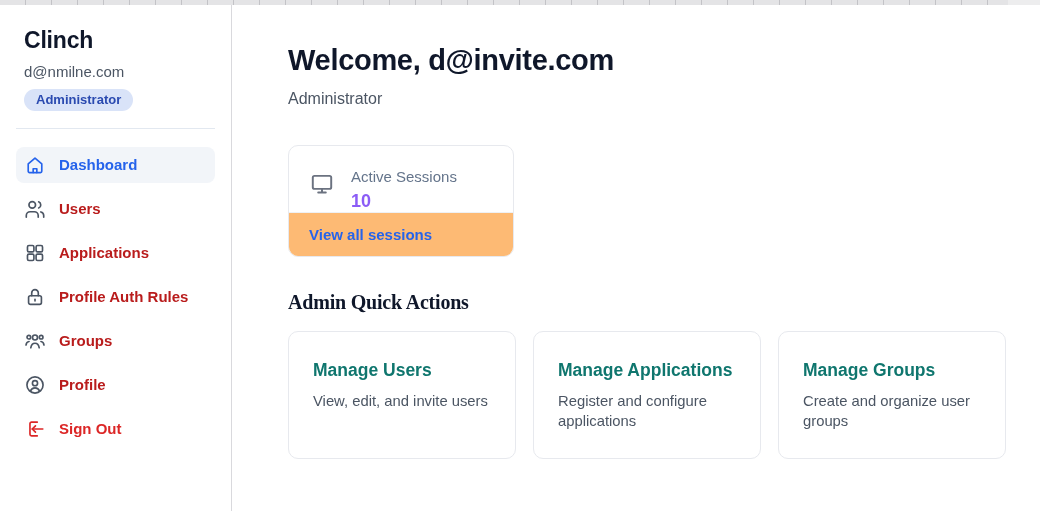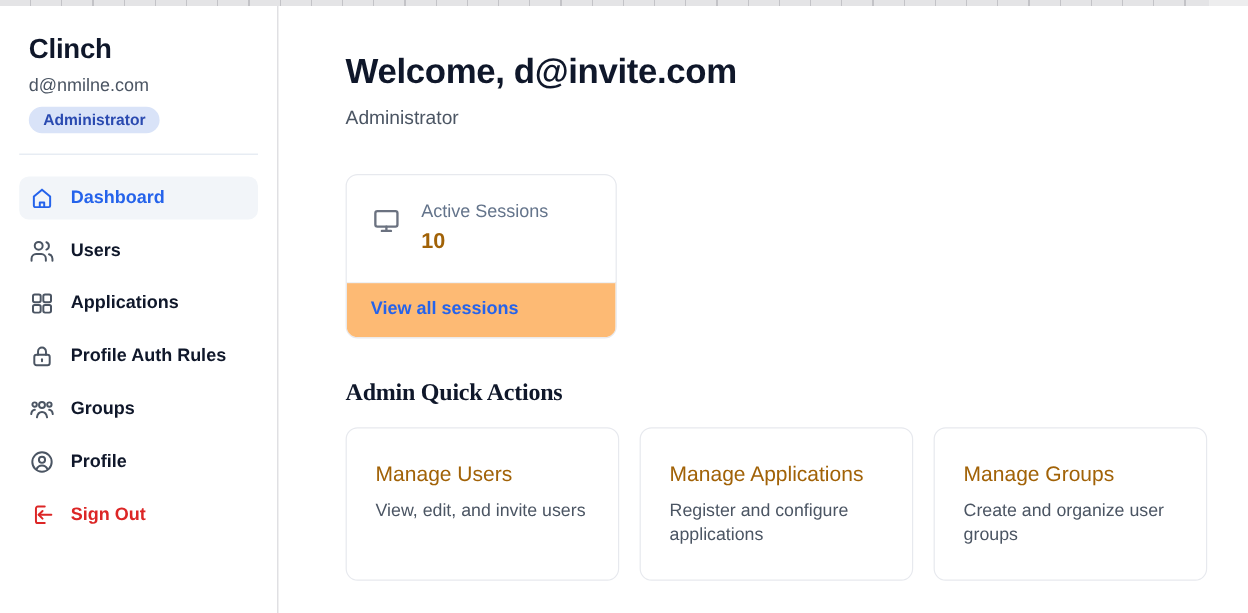--- a/index.html
+++ b/index.html
@@ -42,50 +42,50 @@
     padding: 3px 12px 4px; border-radius: 12px; line-height: 15px;
   }
   .sidebar-divider {
     border: none; border-top: 1px solid #e2e8f0;
     margin: 17px 0 18px 0;
   }
   .nav-item {
     display: flex; align-items: center; gap: 13px;
     height: 36px; padding: 0 8px; margin-bottom: 8px;
     border-radius: 8px; cursor: pointer; text-decoration: none;
-    color: #0f172a;
+    color: #b91c1c;
   }
   .nav-item .nav-icon { width: 22px; height: 22px; color: #4b5563; flex: 0 0 22px; }
   .nav-item .nav-icon svg { width: 22px; height: 22px; display: block; }
   .nav-label { font-size: 15px; font-weight: 600; line-height: 18px; }
   .nav-item.active { background: #f2f5f9; color: #2563eb; }
   .nav-item.active .nav-icon { color: #2563eb; }
   .nav-item.danger { color: #dc2626; margin-top: 0; }
   .nav-item.danger .nav-icon { color: #dc2626; }
   
   .main { position: absolute; left: 288px; top: 5px; right: 0; bottom: 0; }
   .page-title {
     margin-top: 38px;
     font-size: 29px; font-weight: 700; color: #0f172a;
     letter-spacing: -0.3px; line-height: 34px;
   }
   .page-subtitle { margin-top: 12px; font-size: 16px; color: #4b5563; line-height: 19px; }
   .stats-row { margin-top: 37px; display: flex; gap: 22px; }
   .stat-card {
-    width: 226px; height: 137px;
+    width: 226px; height: 112px;
     border: 1px solid #e7e9ee; border-radius: 10px;
     background: #ffffff; overflow: hidden;
     display: flex; flex-direction: column;
   }
   .stat-body { display: flex; gap: 16px; padding: 22px 20px 0 20px; align-items: flex-start; }
   .stat-icon { width: 26px; height: 26px; color: #6b7280; margin-top: 3px; flex: 0 0 26px; }
   .stat-icon svg { width: 26px; height: 26px; display: block; }
   .stat-card.success .stat-icon { color: #16a34a; }
   .stat-title { font-size: 15px; color: #64748b; line-height: 18px; white-space: nowrap; }
-  .stat-value { margin-top: 5px; font-size: 18px; font-weight: 700; color: #a16207; line-height: 21px; }
+  .stat-value { margin-top: 5px; font-size: 18px; font-weight: 700; color: #8b5cf6; line-height: 21px; }
   .stat-card.success .stat-value { color: #16a34a; }
   .stat-footer {
     margin-top: auto;
     background: #fdba74; border-top: 1px solid #eef1f4;
     padding: 13px 20px 14px 20px;
   }
   .stat-link {
     font-size: 15px; font-weight: 600; color: #2563eb;
     text-decoration: none; cursor: pointer; line-height: 18px;
   }
@@ -94,21 +94,21 @@
     font-size: 20px; font-weight: 700; color: #0f172a;
     letter-spacing: -0.2px; line-height: 24px; font-family: Liberation Serif, serif;
   }
   .actions-row { margin-top: 17px; display: flex; gap: 17px; }
   .action-card {
     width: 228px; height: 128px;
     border: 1px solid #e7e9ee; border-radius: 10px;
     background: #ffffff; cursor: pointer;
     padding: 28px 16px 0 24px;
   }
-  .action-title { font-size: 17.5px; font-weight: 400; color: #a16207; line-height: 21px; }
+  .action-title { font-size: 17.5px; font-weight: 700; color: #0f766e; line-height: 21px; }
   .action-desc { margin-top: 10px; font-size: 14.8px; color: #4b5563; line-height: 20px; }
 </style>
 </head>
 <body>
 
 <div class="tabs-strip"></div>
 <div class="tabs-strip-end"></div>
 
 <aside class="sidebar">
   <div class="brand">Clinch</div>

